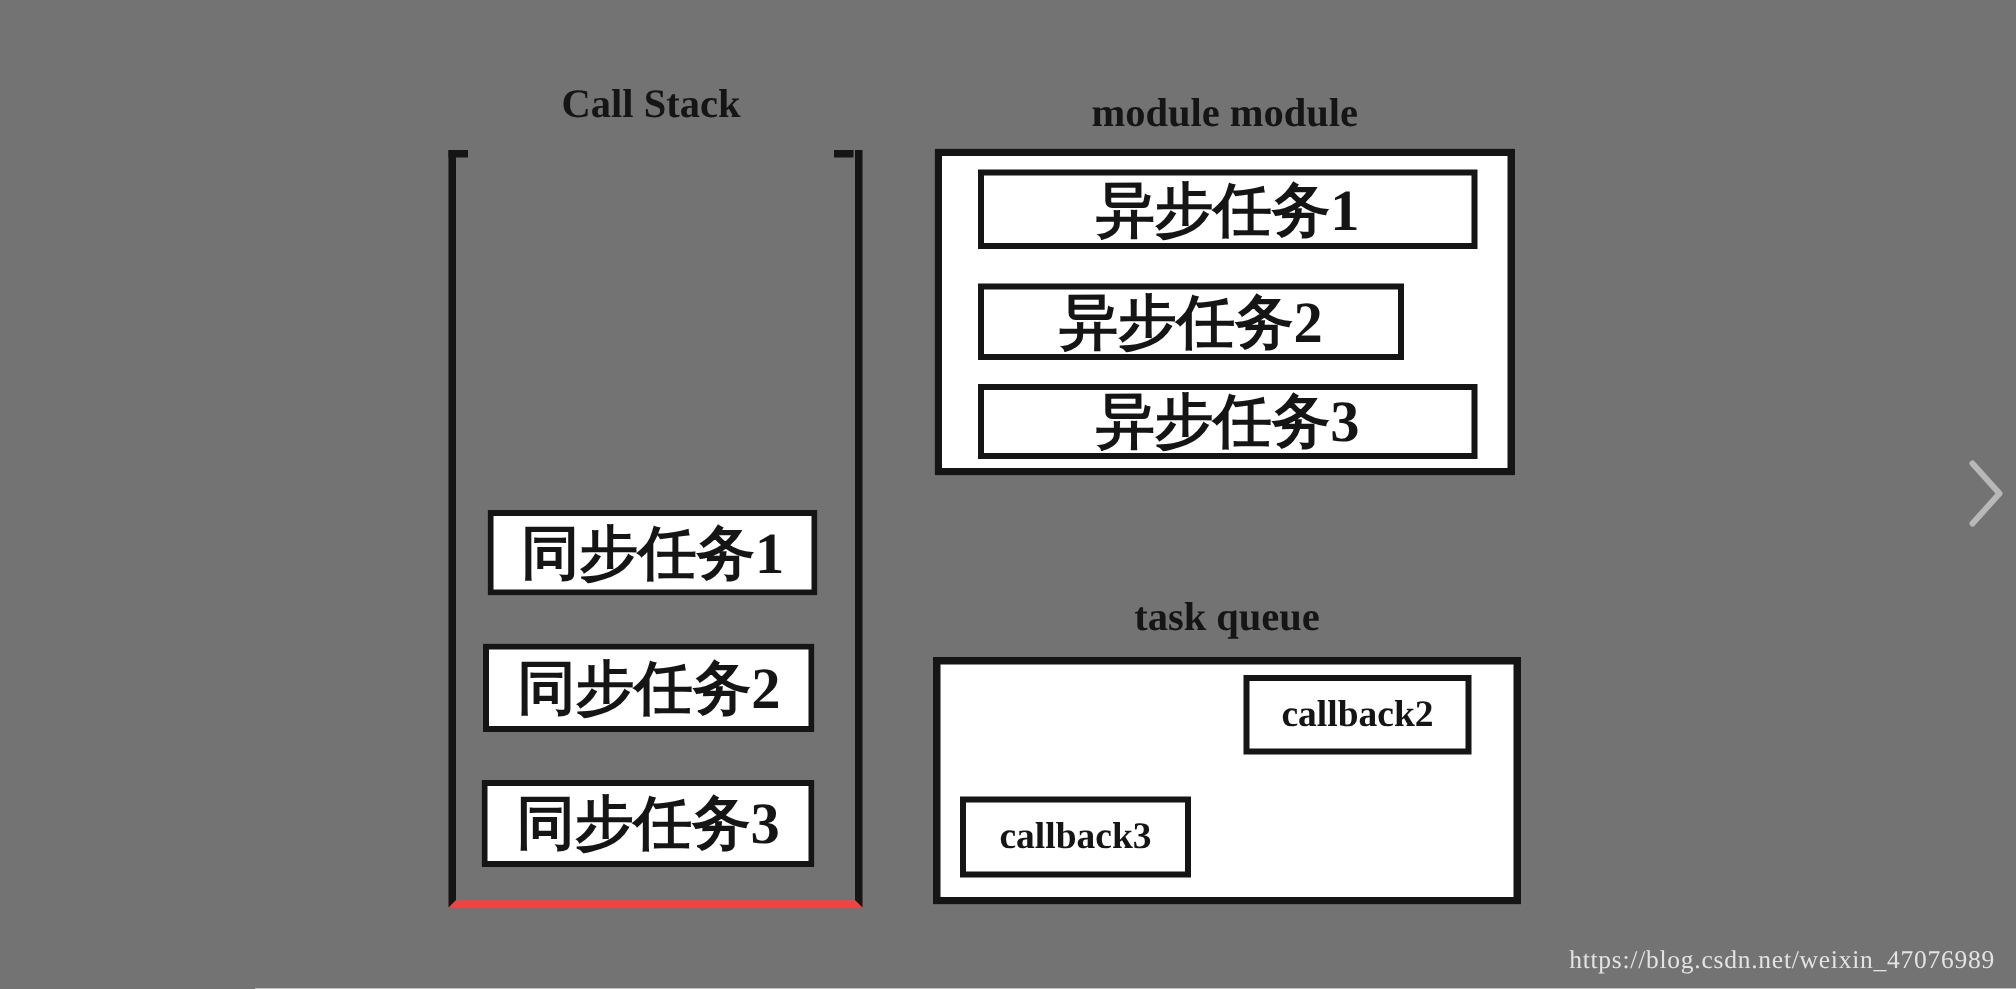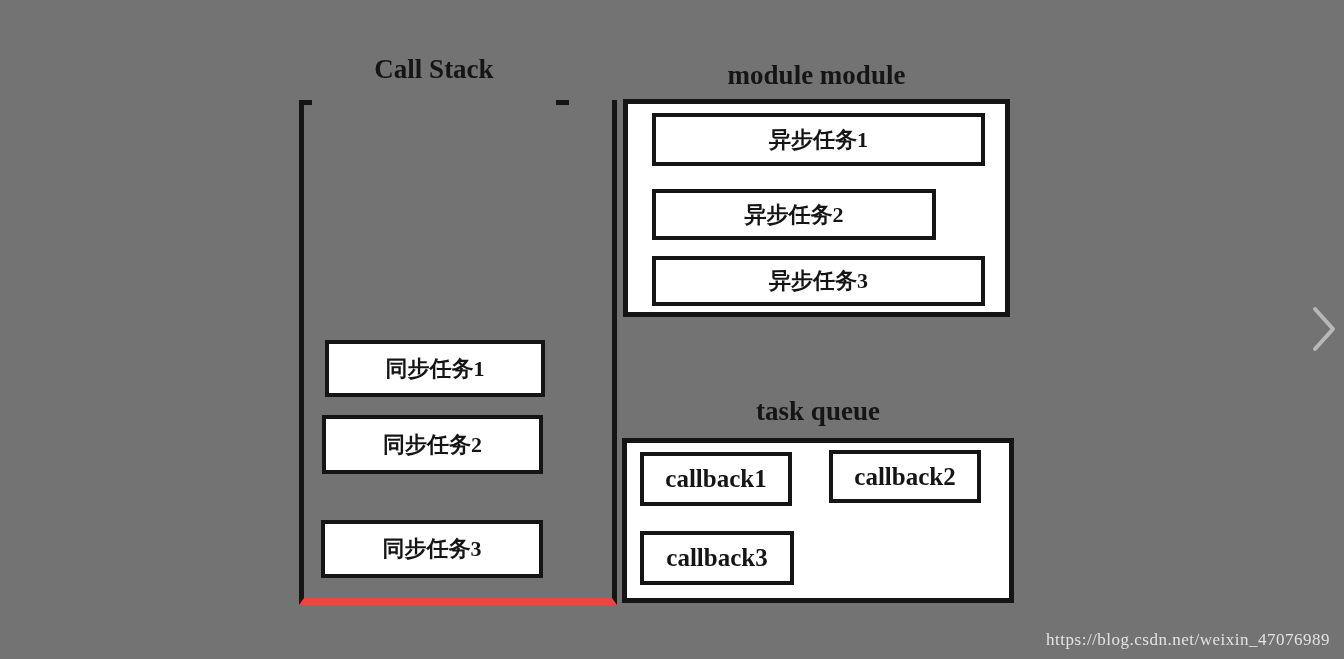--- a/index.html
+++ b/index.html
@@ -24,31 +24,31 @@
   .box {
     position: absolute;
     border: 4px solid #151515;
     background: #ffffff;
     display: flex;
     align-items: center;
     justify-content: center;
     font-weight: bold;
     white-space: nowrap;
   }
-  .cjk-label { font-size: 22px; }
+  .cjk-label { font-size: 39px; }
   .cb-label  { font-size: 25px; }
 
   
   .stack-container {
     position: absolute;
     left: 299px; top: 100px;
-    width: 318px; height: 505px;
+    width: 276px; height: 505px;
     border-left: 5px solid #151515;
     border-right: 5px solid #151515;
-    border-bottom: 7px solid #ef4444;
+    border-bottom: 5px solid #ef4444;
     background: transparent;
   }
   .stack-cap {
     position: absolute;
     top: 100px;
     width: 13px; height: 5px;
     background: #151515;
   }
   .stack-cap-left  { left: 299px; }
   .stack-cap-right { left: 556px; }
@@ -56,21 +56,21 @@
   .module-container {
     position: absolute;
     border: 5px solid #151515;
     background: #ffffff;
   }
   #webcore-container { left: 623px; top: 99px;  width: 387px; height: 218px; }
   #queue-container   { left: 622px; top: 438px; width: 392px; height: 165px; }
 
   
   #sync-box-1 { left: 21px; top: 240px; width: 220px; height: 57px; }
-  #sync-box-2 { left: 18px; top: 315px; width: 221px; height: 59px; }
+  #sync-box-2 { left: 18px; top: 329px; width: 221px; height: 59px; }
   #sync-box-3 { left: 17px; top: 420px; width: 222px; height: 58px; }
 
   
   #async-box-1 { left: 24px; top: 9px;   width: 333px; height: 53px; }
   #async-box-2 { left: 24px; top: 85px;  width: 284px; height: 51px; }
   #async-box-3 { left: 24px; top: 152px; width: 333px; height: 50px; }
 
   
   #callback-box-1 { left: 13px;  top: 9px;  width: 152px; height: 54px; }
   #callback-box-2 { left: 202px; top: 7px;  width: 152px; height: 53px; }
@@ -120,21 +120,20 @@
 
   <div class="module-container" id="webcore-container">
     <div class="box cjk-label" id="async-box-1">异步任务1</div>
     <div class="box cjk-label" id="async-box-2">异步任务2</div>
     <div class="box cjk-label" id="async-box-3">异步任务3</div>
   </div>
 
   <div class="title" id="task-queue-title">task queue</div>
 
   <div class="module-container" id="queue-container">
-    <div class="box cb-label" id="callback-box-1">callback1</div>
     <div class="box cb-label" id="callback-box-2">callback2</div>
     <div class="box cb-label" id="callback-box-3">callback3</div>
   </div>
 
   <div class="watermark">https://blog.csdn.net/weixin_47076989</div>
 
   <button class="next-chevron" aria-label="next">
     <svg width="28" height="52" viewBox="0 0 28 52">
       <polyline points="5,6 23,26 5,46" fill="none" stroke="#b8b8b8" stroke-width="4" stroke-linecap="round" stroke-linejoin="round"></polyline>
     </svg>

